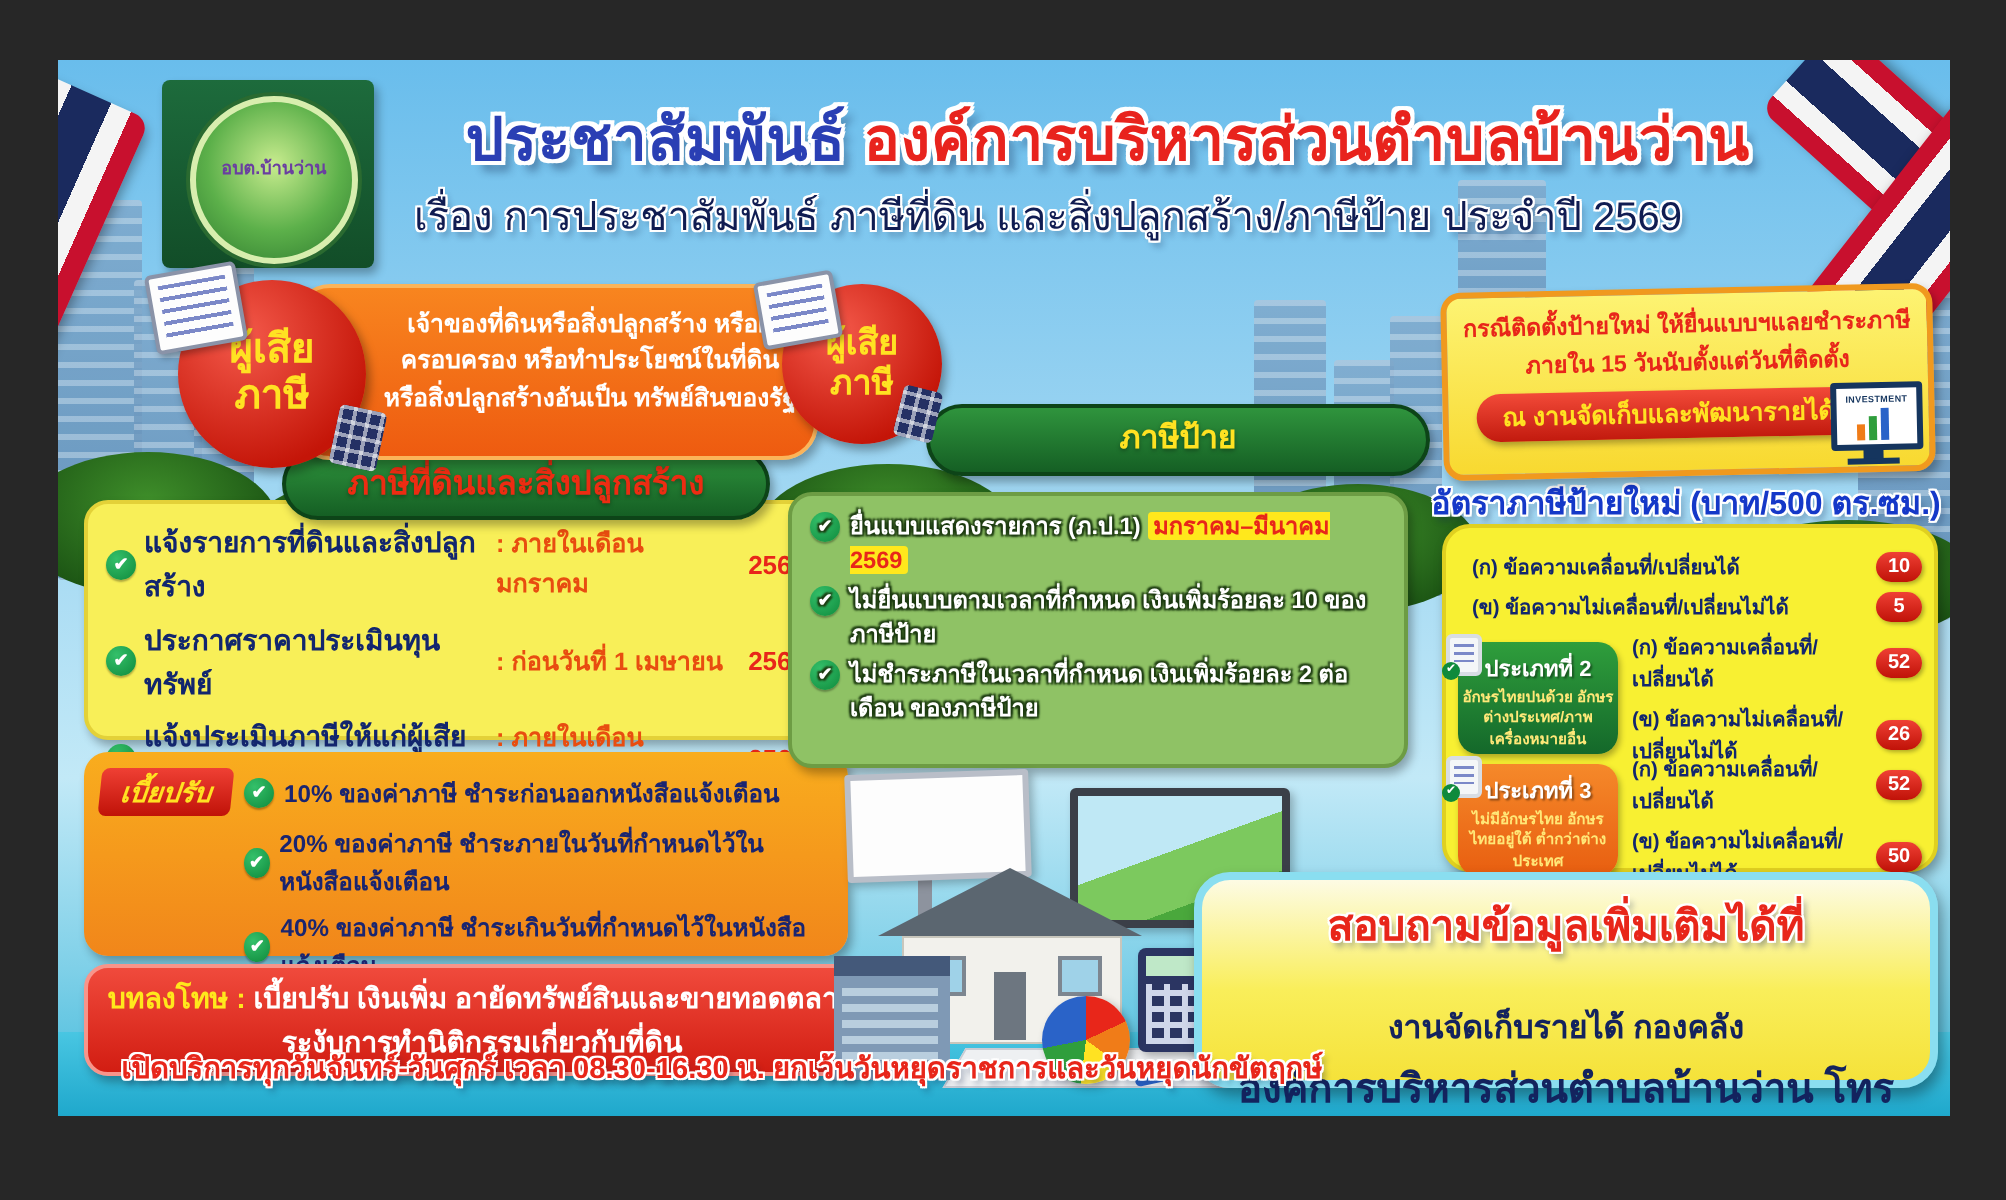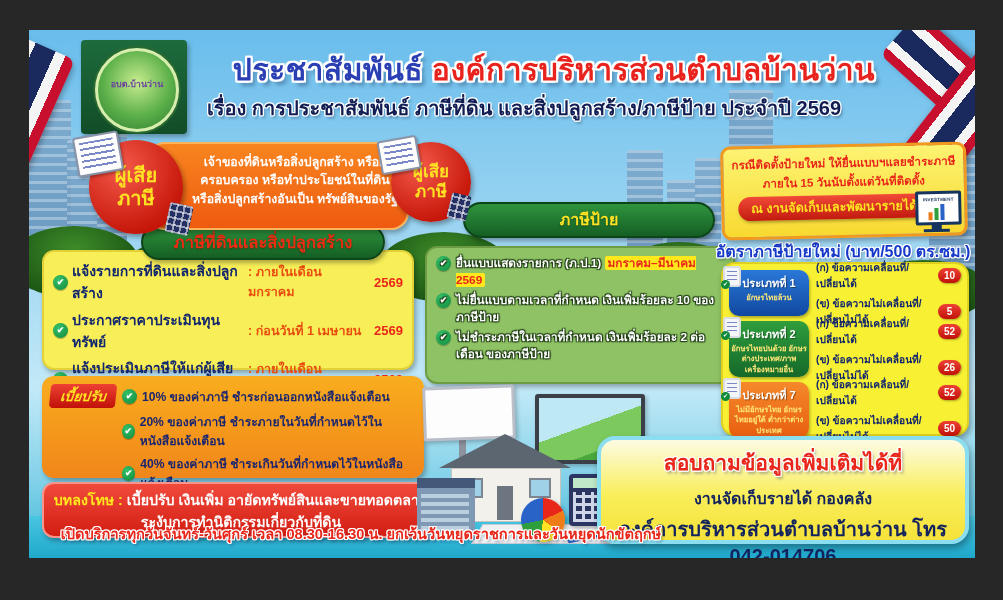--- a/index.html
+++ b/index.html
@@ -33,21 +33,21 @@
   .seal-text{position:absolute;left:0;right:0;top:26px;text-align:center;font-size:9px;
         color:#6a3fa0;font-weight:bold;}
   .t-outline-big{text-shadow:-2px -2px 0 #fff,2px -2px 0 #fff,-2px 2px 0 #fff,2px 2px 0 #fff,
         -2px 0 0 #fff,2px 0 0 #fff,0 -2px 0 #fff,0 2px 0 #fff,4px 5px 4px rgba(20,40,80,.45);}
   .t-outline-sm{text-shadow:-1px -1px 0 #fff,1px -1px 0 #fff,-1px 1px 0 #fff,1px 1px 0 #fff,
         -1px 0 0 #fff,1px 0 0 #fff,0 -1px 0 #fff,0 1px 0 #fff,2px 3px 3px rgba(20,40,80,.4);}
   .title1{left:140px;top:16px;width:770px;text-align:center;font-size:30px;font-weight:800;
         letter-spacing:.5px;}
   .title1 .blue{color:#2a3fb4;}
   .title1 .red{color:#e8231d;}
-  .title2{left:70px;top:62px;width:850px;text-align:center;font-size:20px;font-weight:700;color:#101c52;}
+  .title2{left:70px;top:62px;width:850px;text-align:center;font-size:20px;font-weight:400;color:#101c52;}
 
   
   .payer-circle{border-radius:50%;background:radial-gradient(circle at 35% 30%,#f4594a,#c41508 75%);
         box-shadow:2px 3px 5px rgba(0,0,0,.35);color:#ffe222;font-weight:800;text-align:center;
         display:flex;flex-direction:column;justify-content:center;line-height:1.15;z-index:5;}
   .doc-icon{background:#fdfdfd;border:2px solid #8a93a8;border-radius:3px;z-index:6;
         box-shadow:1px 2px 3px rgba(0,0,0,.3);overflow:hidden;}
   .doc-icon::before{content:"";position:absolute;left:4px;right:4px;top:4px;bottom:4px;
         background:repeating-linear-gradient(180deg,#7b88c8 0 2px,transparent 2px 6px);}
   .calc-icon{background:#243064;border-radius:3px;z-index:6;
@@ -95,21 +95,21 @@
   .punish-box .plab{color:#ffe81c;font-weight:800;}
 
   .service-line{left:2px;top:492px;width:660px;text-align:center;font-size:14.6px;font-weight:800;
         color:#e8261a;z-index:7;}
 
   
   .sign-owner-box{left:424px;top:114px;width:268px;height:56px;border-radius:16px;
         background:linear-gradient(180deg,#5d3795,#371c62);border:2px solid #7a55b5;
         box-shadow:0 0 0 2px #1d5a2a,2px 3px 5px rgba(0,0,0,.35);color:#fff;font-weight:800;
         font-size:16.5px;text-align:center;line-height:52px;text-shadow:1px 2px 2px rgba(0,0,0,.5);z-index:4;}
-  .sign-list{left:396px;top:216px;width:310px;height:138px;border-radius:12px;background:#8fc265;
+  .sign-list{left:365px;top:216px;width:310px;height:138px;border-radius:12px;background:#8fc265;
         border:2px solid #6d9c44;box-shadow:2px 3px 5px rgba(0,0,0,.3);
         padding:7px 9px;box-sizing:border-box;}
   .sign-item{position:relative;padding-left:20px;color:#fff;font-weight:700;font-size:11.8px;
         line-height:1.45;margin-bottom:3px;
         text-shadow:1px 1px 1px #1c3a10,-1px 1px 1px #1c3a10,1px -1px 1px #1c3a10,-1px -1px 1px #1c3a10;}
   .sign-item .check{position:absolute;left:0;top:1px;}
   .hl{background:#ffe81c;color:#e8261a;padding:0 3px;border-radius:2px;text-shadow:none;font-weight:800;}
 
   
   .illus{left:388px;top:352px;width:228px;height:164px;z-index:6;}
@@ -187,21 +187,21 @@
   .rate-txt{color:#12266e;font-weight:800;font-size:10.2px;}
   .rate-chip{margin-left:auto;min-width:19px;height:15px;line-height:15px;border-radius:8px;
         background:linear-gradient(180deg,#ef4034,#c01208);color:#fff;font-weight:800;font-size:10px;
         text-align:center;padding:0 2px;box-shadow:1px 1px 2px rgba(0,0,0,.3);}
 
   .contact-box{left:568px;top:406px;width:372px;height:108px;border-radius:18px;
         background:linear-gradient(180deg,#fdfbe4 0%,#f9ee5a 55%,#f5e23a 100%);
         border:4px solid #8adef0;box-shadow:2px 4px 7px rgba(0,0,0,.35);
         text-align:center;box-sizing:border-box;padding-top:6px;z-index:6;}
   .contact-head{font-size:21px;font-weight:800;color:#e8261a;}
-  .contact-l1{margin-top:7px;font-size:16px;font-weight:800;color:#13235e;}
+  .contact-l1{margin-top:22px;font-size:16px;font-weight:800;color:#13235e;}
   .contact-l2{margin-top:2px;font-size:20px;font-weight:800;color:#13235e;}
 </style>
 </head>
 <body>
 
 <div id="stage">
   <div id="poster">
 
     <div class="bldg" style="left:0;top:70px;width:42px;height:190px;"></div>
     <div class="bldg" style="left:38px;top:110px;width:34px;height:150px;"></div>
@@ -360,25 +360,20 @@
         </div>
         <div class="stand"></div>
           <div class="base"></div>
       </div>
     </div>
 
     <div class="abs rate-head t-outline-sm nosel">อัตราภาษีป้ายใหม่ (บาท/500 ตร.ซม.)</div>
 
     <div class="abs rate-panel">
       <div class="rate-group" style="height:46px;">
-        <div class="rate-badge rb-blue">
-          <span class="clip-icon"></span>
-          <div class="tt">ประเภทที่ 1</div>
-          <div class="ss">อักษรไทยล้วน</div>
-        </div>
         <div class="rate-rows">
           <div class="rate-row">
             <span class="rate-txt">(ก) ข้อความเคลื่อนที่/เปลี่ยนได้</span>
             <span class="rate-chip">10</span>
           </div>
           <div class="rate-row">
             <span class="rate-txt">(ข) ข้อความไม่เคลื่อนที่/เปลี่ยนไม่ได้</span>
             <span class="rate-chip">5</span>
           </div>
         </div>
@@ -396,21 +391,21 @@
           </div>
           <div class="rate-row">
             <span class="rate-txt">(ข) ข้อความไม่เคลื่อนที่/เปลี่ยนไม่ได้</span>
             <span class="rate-chip">26</span>
           </div>
         </div>
       </div>
       <div class="rate-group" style="height:56px;">
         <div class="rate-badge rb-orange">
           <span class="clip-icon"></span>
-          <div class="tt">ประเภทที่ 7</div>
+          <div class="tt">ประเภทที่ 3</div>
           <div class="ss">ไม่มีอักษรไทย อักษรไทยอยู่ใต้ ต่ำกว่าต่างประเทศ</div>
         </div>
         <div class="rate-rows">
           <div class="rate-row">
             <span class="rate-txt">(ก) ข้อความเคลื่อนที่/เปลี่ยนได้</span>
             <span class="rate-chip">52</span>
           </div>
           <div class="rate-row">
             <span class="rate-txt">(ข) ข้อความไม่เคลื่อนที่/เปลี่ยนไม่ได้</span>
             <span class="rate-chip">50</span>

